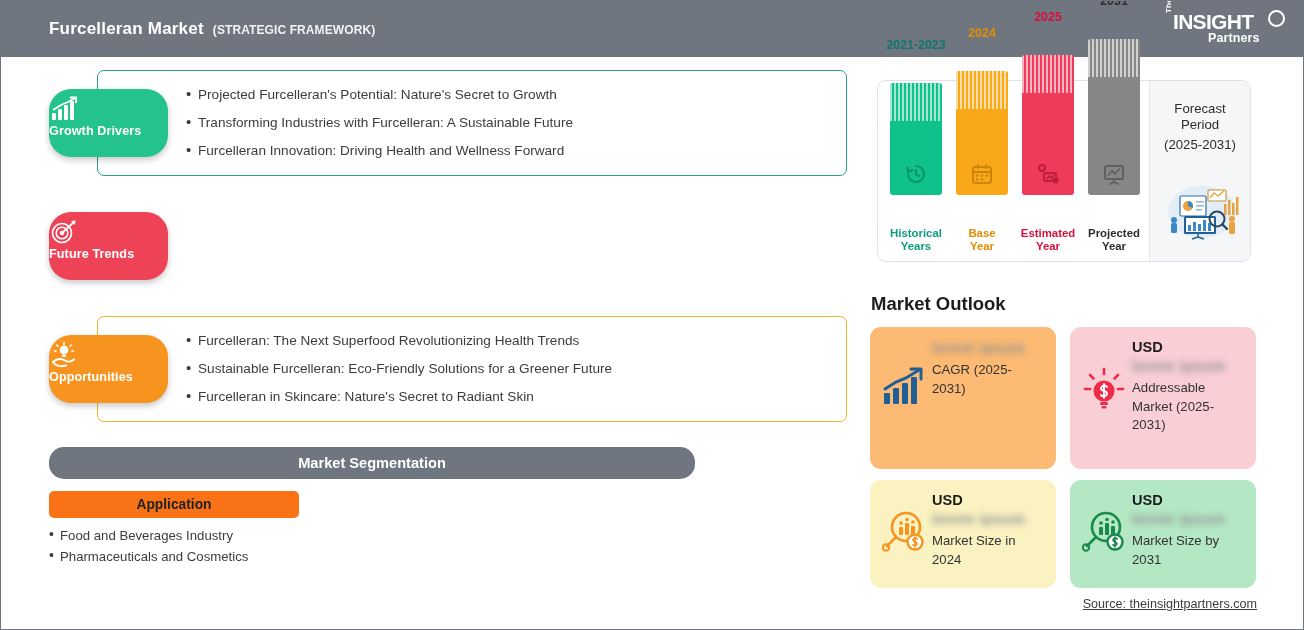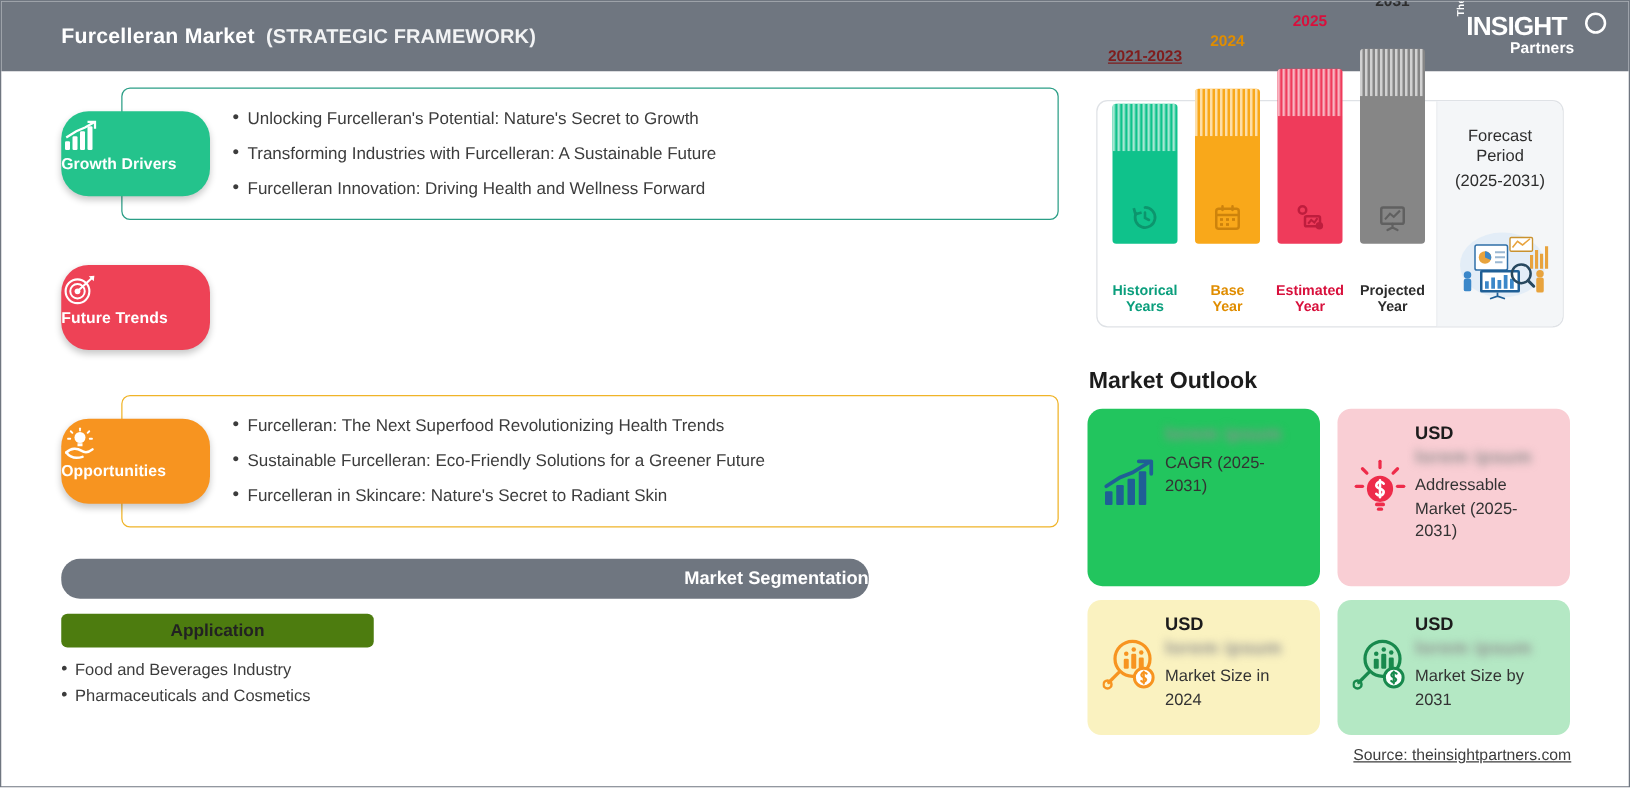--- a/index.html
+++ b/index.html
@@ -25,21 +25,21 @@
   }
   #header-title-wrap {
     display: flex; align-items: baseline; gap: 9px;
     margin-left: 48px;
   }
   #header-title {
     color: #ffffff; font-size: 17px; font-weight: bold;
     letter-spacing: .2px;
   }
   #header-sub {
-    color: #f2f3f4; font-size: 16px; font-weight: bold;
+    color: #f2f3f4; font-size: 12px; font-weight: bold;
     letter-spacing: .1px;
     text-align: center;
   }
   #logo {
     position: absolute; right: 18px; top: 9px;
     width: 122px; height: 40px;
     color: #ffffff;
   }
   #logo .l-the {
     position: absolute; left: 2px; top: 3px;
@@ -107,29 +107,29 @@
     color: #ffffff; font-size: 12.6px; font-weight: bold;
     letter-spacing: .1px; margin-top: 2px;
   }
   .badge-icon { width: 30px; height: 26px; }
 
   
   #seg-bar {
     position: absolute; left: 48px; top: 446px;
     width: 646px; height: 32px;
     background: #6f7680; border-radius: 15px;
-    display: flex; align-items: center; justify-content: flex-end;
+    display: flex; align-items: center; justify-content: center;
   }
   #seg-bar-label {
     color: #ffffff; font-size: 14.6px; font-weight: bold;
   }
   #app-chip {
     position: absolute; left: 48px; top: 490px;
     width: 250px; height: 27px;
-    background: #4d7c0f; border-radius: 5px;
+    background: #f97316; border-radius: 5px;
     display: flex; align-items: center; justify-content: center;
   }
   #app-chip-label { font-size: 13.8px; font-weight: bold; color: #222; }
   #seg-list { position: absolute; left: 48px; top: 524px; list-style: none; }
   #seg-list li {
     position: relative; padding-left: 11px;
     font-size: 13.2px; color: #3c3c3c; line-height: 21px;
   }
   #seg-list li::before {
     content: "•"; position: absolute; left: 0; top: -1px; font-size: 14px;
@@ -180,21 +180,21 @@
   
   #outlook-title {
     position: absolute; left: 870px; top: 292px;
     font-size: 18.5px; font-weight: bold; color: #1c1c1c;
   }
   .mcard {
     position: absolute; width: 186px; height: 142px;
     border-radius: 11px; padding: 12px 12px 0 12px;
     display: flex; align-items: flex-start;
   }
-  #mc-cagr  { left: 869px;  top: 326px; background: #22c55e; border-radius: 12px; }
+  #mc-cagr  { left: 869px;  top: 326px; background: #fdba74; }
   #mc-addr  { left: 1069px; top: 326px; background: #f9ced4; }
   #mc-2024  { left: 869px;  top: 479px; background: #faf2c0; height: 108px; }
   #mc-2031  { left: 1069px; top: 479px; background: #b4e8c4; height: 108px; }
   .mc-icon { flex: 0 0 46px; margin-top: 28px; }
   #mc-2024 .mc-icon, #mc-2031 .mc-icon { margin-top: 18px; }
   .mc-body { flex: 1; padding-left: 4px; }
   .mc-usd { font-size: 14.6px; font-weight: bold; color: #1c1c1c; margin-bottom: 2px; }
   .mc-blur {
     font-size: 15px; font-weight: bold; color: #8e8e8e;
     filter: blur(3.6px); height: 19px; letter-spacing: .4px;
@@ -222,21 +222,21 @@
       <span class="l-partners">Partners</span>
       <span class="l-ring"></span>
     </div>
   </div>
 
   <div id="left-col">
 
     <div class="driver-row" style="margin-top:13px;">
       <div class="driver-card">
         <ul class="bullets">
-          <li>Unlocking Furcelleran's Potential: Nature's Secret to Growth</li>
+          <li>Projected Furcelleran's Potential: Nature's Secret to Growth</li>
           <li>Transforming Industries with Furcelleran: A Sustainable Future</li>
           <li>Furcelleran Innovation: Driving Health and Wellness Forward</li>
         </ul>
       </div>
       <div class="badge badge-g">
         <svg class="badge-icon" viewBox="0 0 30 26">
           <rect x="3" y="17" width="4" height="7" fill="#fff" rx="1"></rect>
           <rect x="9" y="13" width="4" height="11" fill="#fff" rx="1"></rect>
           <rect x="15" y="9" width="4" height="15" fill="#fff" rx="1"></rect>
           <rect x="21" y="5" width="4" height="19" fill="#fff" rx="1"></rect>
@@ -295,21 +295,21 @@
   </div>
   <ul id="seg-list">
     <li>Food and Beverages Industry</li>
     <li>Pharmaceuticals and Cosmetics</li>
   </ul>
 
   <div id="timeline">
     <div id="tl-bars">
 
       <div class="tl-col" style="left:12px;">
-        <span class="tl-year" style="color:#7f1d1d;text-decoration:underline;">2021-2023</span>
+        <span class="tl-year" style="color:#0f766e;">2021-2023</span>
         <div class="tl-bar" style="height:112px;background:#0fc28b;">
           <svg class="tl-stripes">
             <defs>
                 <pattern id="sp0" width="4" height="6" patternUnits="userSpaceOnUse">
               <rect width="2" height="6" fill="#ffffff" opacity=".62"></rect>
                 </pattern>
               </defs>
             <rect width="100%" height="100%" fill="url(#sp0)"></rect>
           </svg>
           <svg class="tl-ic" width="24" height="24" viewBox="0 0 24 24">

